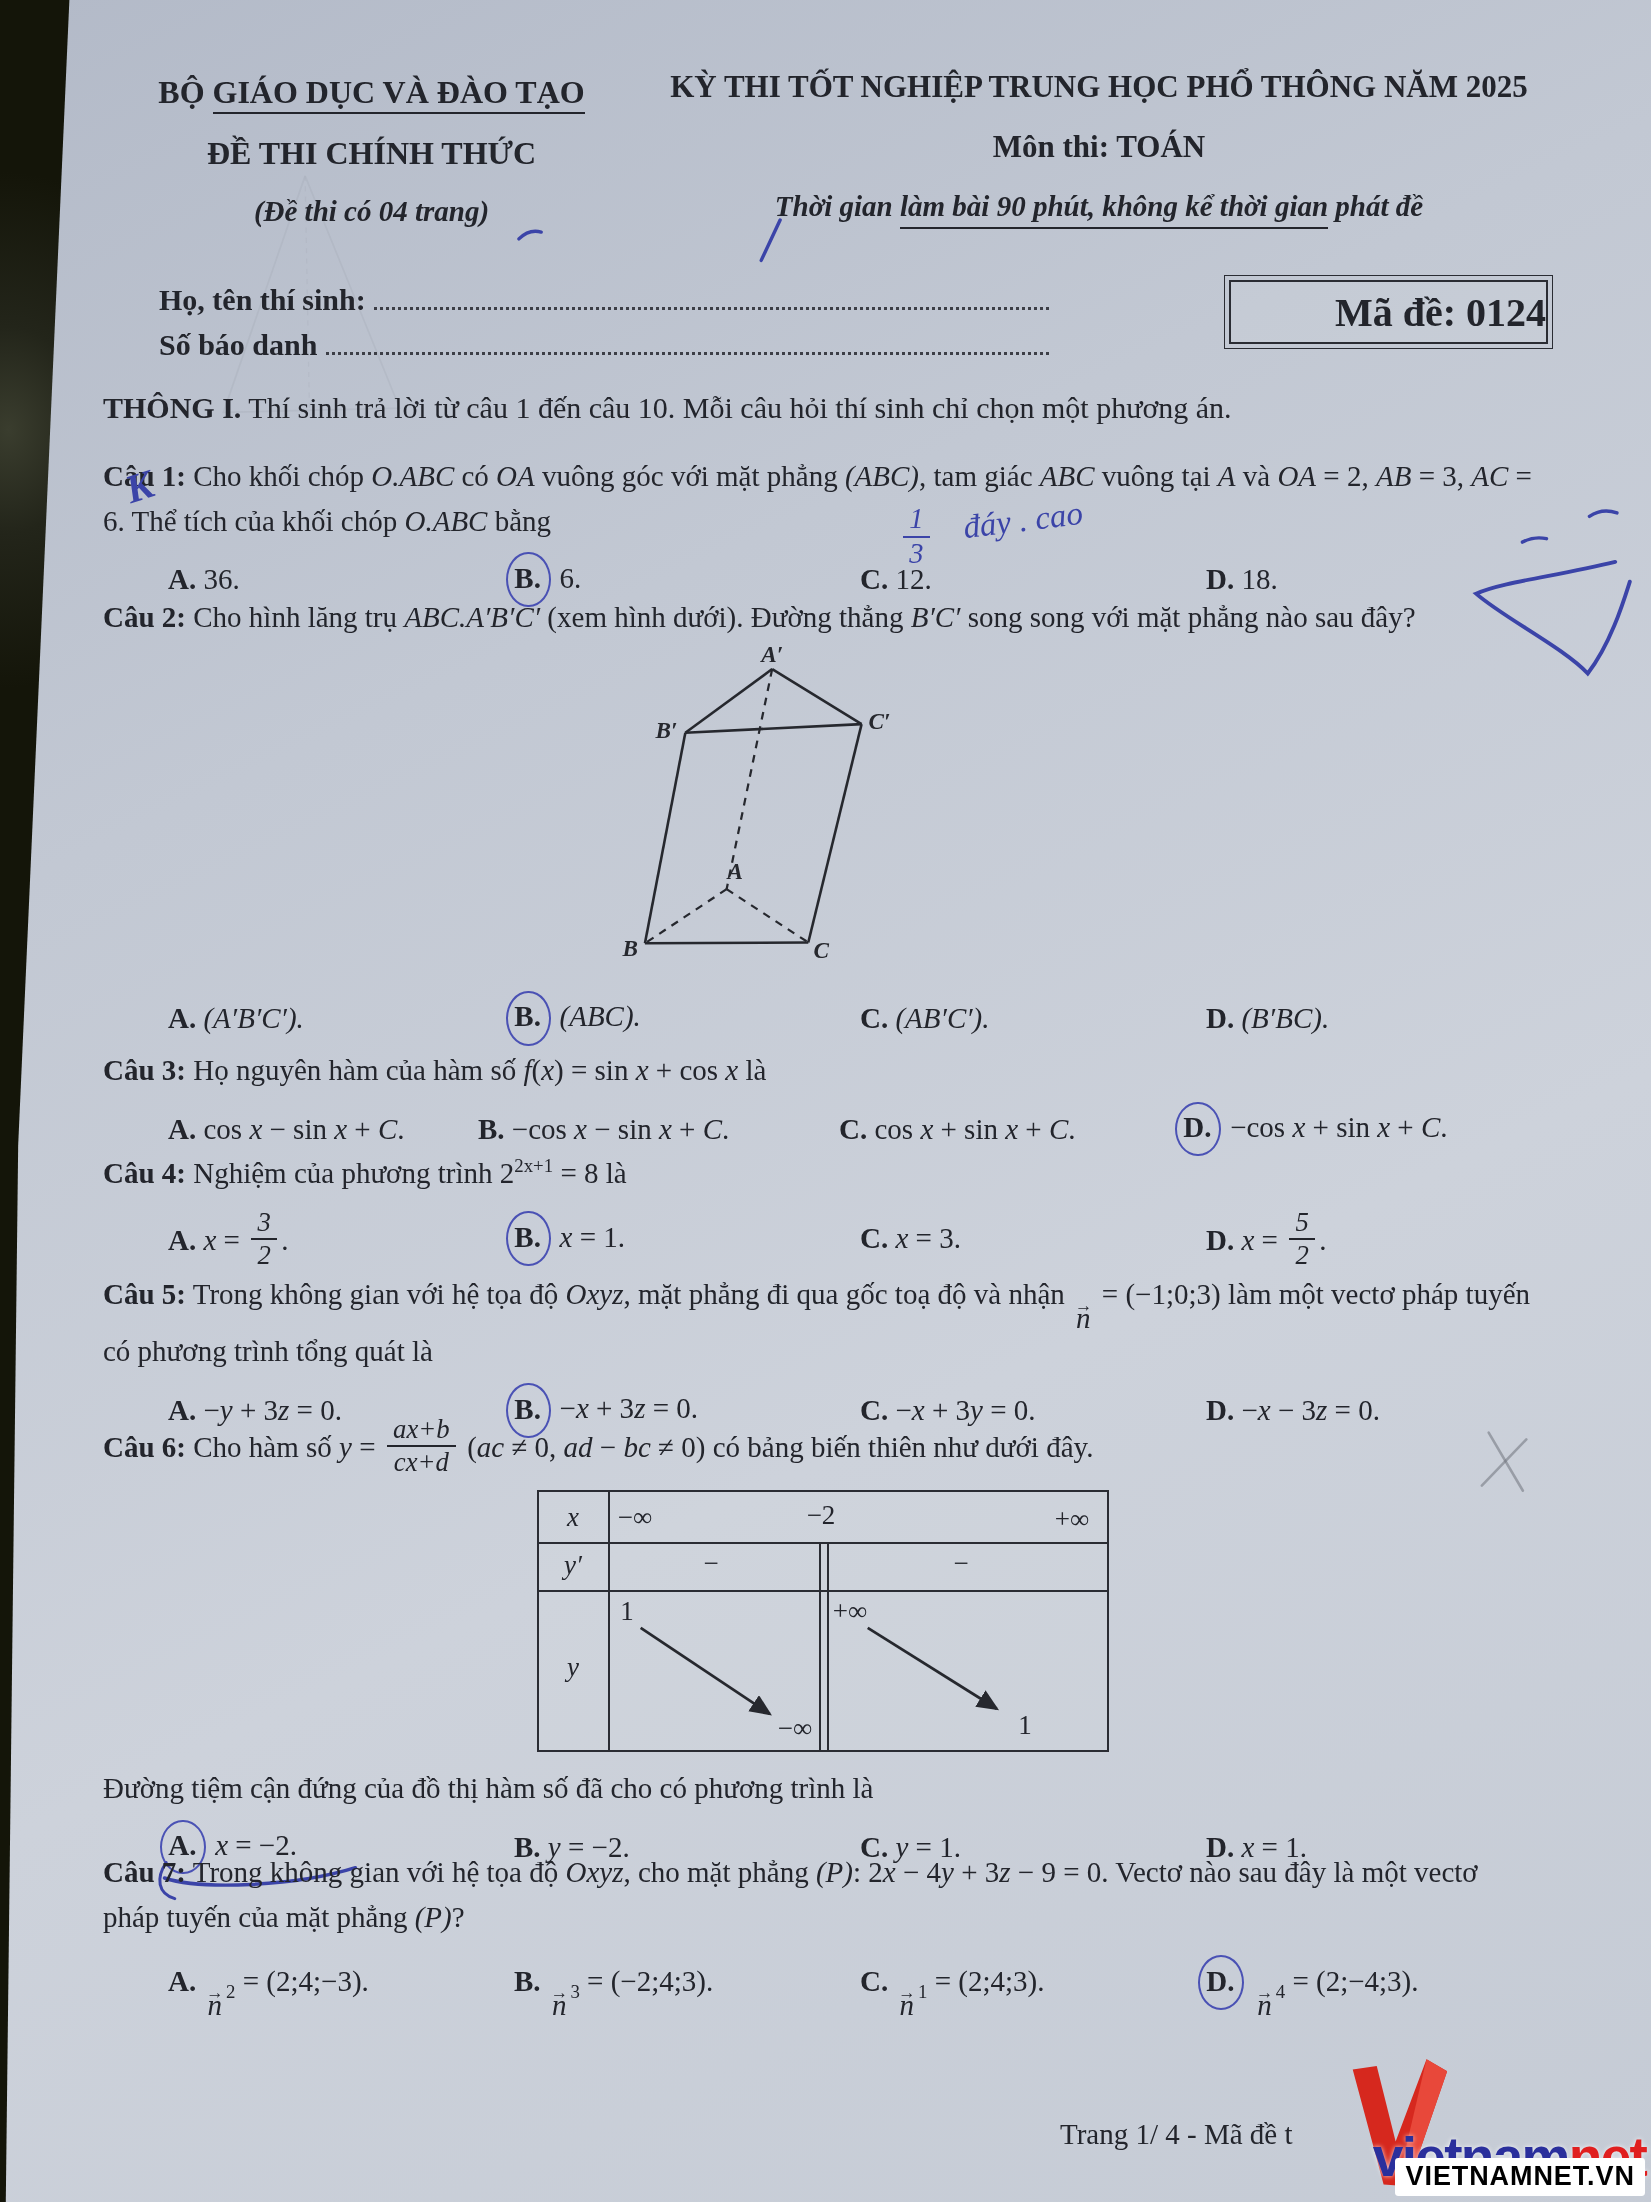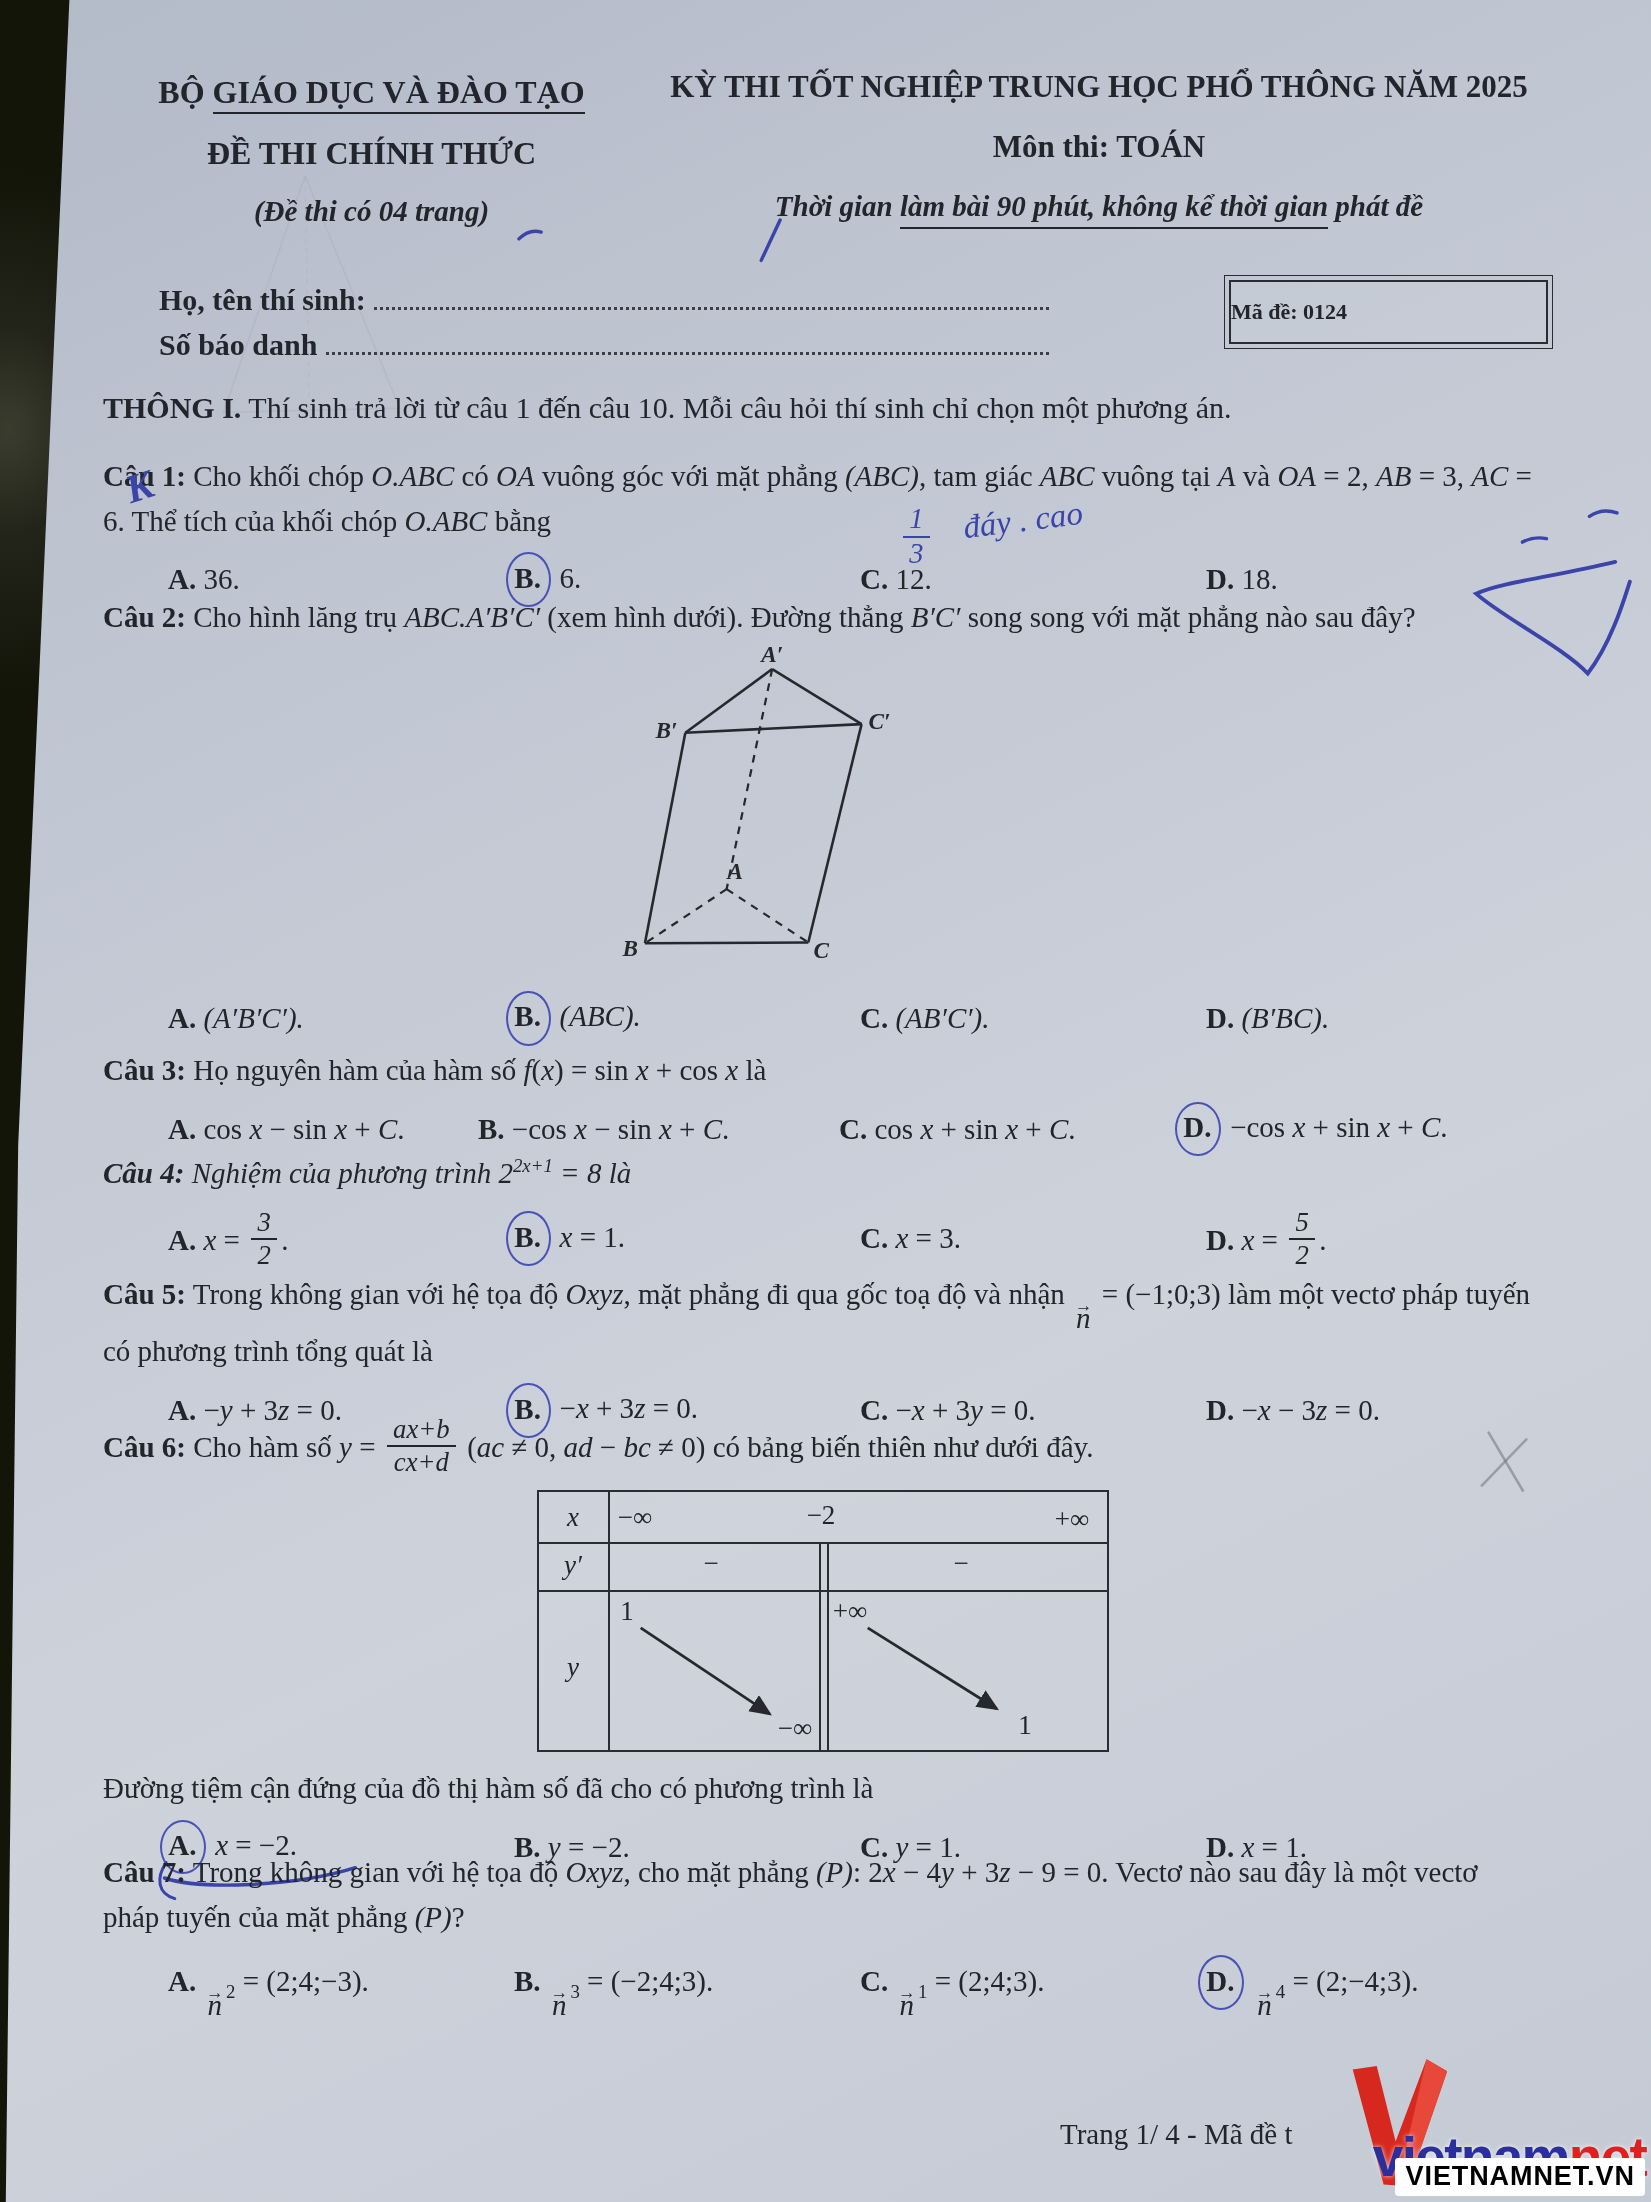--- a/index.html
+++ b/index.html
@@ -29,22 +29,22 @@
   .hdr-right{left:626px;top:57px;width:946px;font-size:31px;font-weight:bold;line-height:1.95;}
   .hdr-right .time{font-style:italic;font-size:29px;}
   .hdr-right .time .ul{border-bottom:2.6px solid #23252c;padding-bottom:5px;}
   
   .cand{left:159px;top:272px;width:895px;font-size:30px;font-weight:bold;}
   .cand .row{display:flex;align-items:flex-end;height:45px;}
   .cand .dots{flex:1;border-bottom:3.4px dotted #3c3e46;margin:0 5.2px 6.9px 8.6px;height:26px;}
   .code-box{
     left:1229px;top:280px;width:315px;height:60px;
     border:2.6px solid #2a2c33;outline:1.7px solid #2a2c33;outline-offset:4.3px;
-    display:flex;align-items:center;justify-content:flex-start;
-    font-size:22px;font-weight:bold;background:rgba(255,255,255,.06);
+    display:flex;align-items:center;justify-content:flex-end;
+    font-size:40px;font-weight:bold;background:rgba(255,255,255,.06);
   }
   
   .part1{left:103px;top:391px;width:1463px;font-size:30px;}
   .q{left:103px;width:1435px;font-size:29px;line-height:1.55;}
   .qlabel{font-weight:bold;}
   .opts{display:flex;margin-top:12px;padding-left:65px;align-items:center;min-height:48px;}
   .opt{flex:0 0 346px;position:relative;white-space:nowrap;font-family:Liberation Serif, serif;}
   .opt-k{font-weight:bold;display:inline-block;}
   .circled{
     border:2.6px solid rgba(60,68,176,.9);border-radius:50%;
@@ -187,21 +187,21 @@
     <p style="margin:0;"><span class="qlabel">Câu 3:</span> <span><span>Họ nguyên hàm của hàm số </span><span class="it">f</span><span>(</span><span class="it">x</span><span>) = sin </span><span class="it">x</span><span> + cos </span><span class="it">x</span><span> là</span></span></p>
     <div class="opts">
       <div class="opt" style="flex-basis:310px;"><span class="opt-k">A.</span> <span><span>cos </span><span class="it">x</span><span> − sin </span><span class="it">x</span><span> + </span><span class="it">C</span><span>.</span></span></div>
       <div class="opt" style="flex-basis:361px;"><span class="opt-k">B.</span> <span><span>−cos </span><span class="it">x</span><span> − sin </span><span class="it">x</span><span> + </span><span class="it">C</span><span>.</span></span></div>
       <div class="opt" style="flex-basis:344px;"><span class="opt-k">C.</span> <span><span>cos </span><span class="it">x</span><span> + sin </span><span class="it">x</span><span> + </span><span class="it">C</span><span>.</span></span></div>
       <div class="opt"><span class="opt-k circled">D.</span> <span><span>−cos </span><span class="it">x</span><span> + sin </span><span class="it">x</span><span> + </span><span class="it">C</span><span>.</span></span></div>
     </div>
   </section>
 
   <section class="abs q" style="top:1151px;">
-    <p style="margin:0;font-style:italic;"><span class="qlabel">Câu 4:</span> <span><span>Nghiệm của phương trình 2</span><sup>2x+1</sup><span> = 8 là</span></span></p>
+    <p style="margin:0;"><span class="qlabel">Câu 4:</span> <span><span>Nghiệm của phương trình 2</span><sup>2x+1</sup><span> = 8 là</span></span></p>
     <div class="opts">
       <div class="opt"><span class="opt-k">A.</span> <span><span class="it">x</span><span> = </span><span class="frac it"><span class="fn">3</span><span class="fd">2</span></span><span>.</span></span></div>
       <div class="opt"><span class="opt-k circled">B.</span> <span><span class="it">x</span><span> = 1.</span></span></div>
       <div class="opt"><span class="opt-k">C.</span> <span><span class="it">x</span><span> = 3.</span></span></div>
       <div class="opt"><span class="opt-k">D.</span> <span><span class="it">x</span><span> = </span><span class="frac it"><span class="fn">5</span><span class="fd">2</span></span><span>.</span></span></div>
     </div>
   </section>
 
   <section class="abs q" style="top:1272px;">
     <p style="margin:0;"><span class="qlabel">Câu 5:</span> <span><span>Trong không gian với hệ tọa độ </span><span class="it">Oxyz</span><span>, mặt phẳng đi qua gốc toạ độ và nhận </span><span class="vec">

